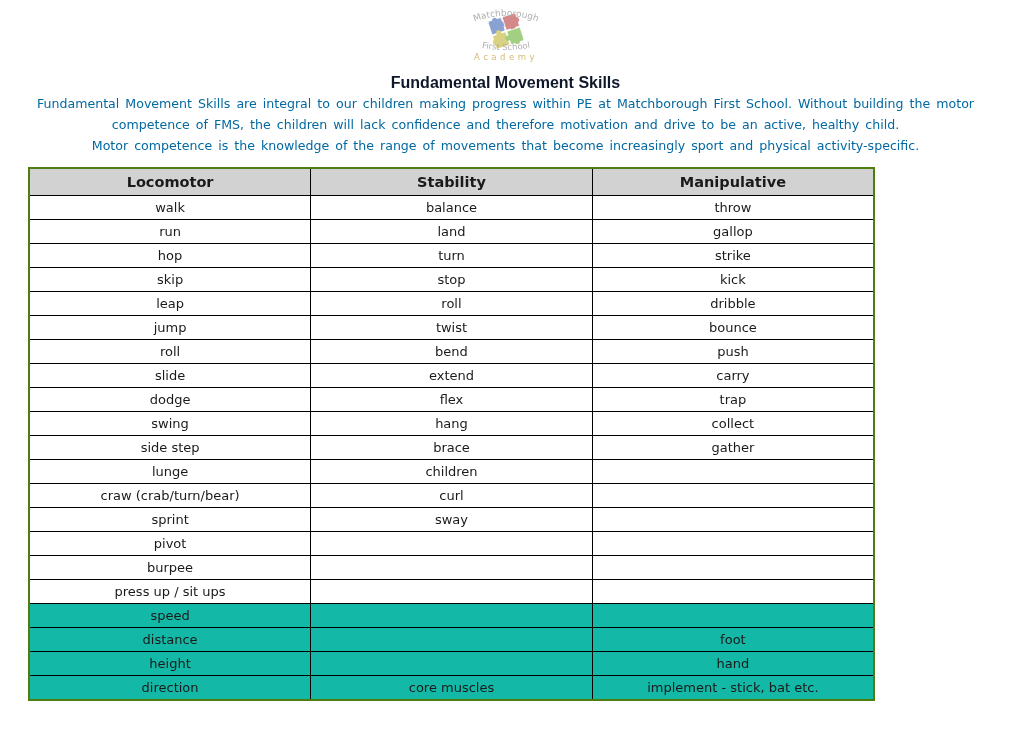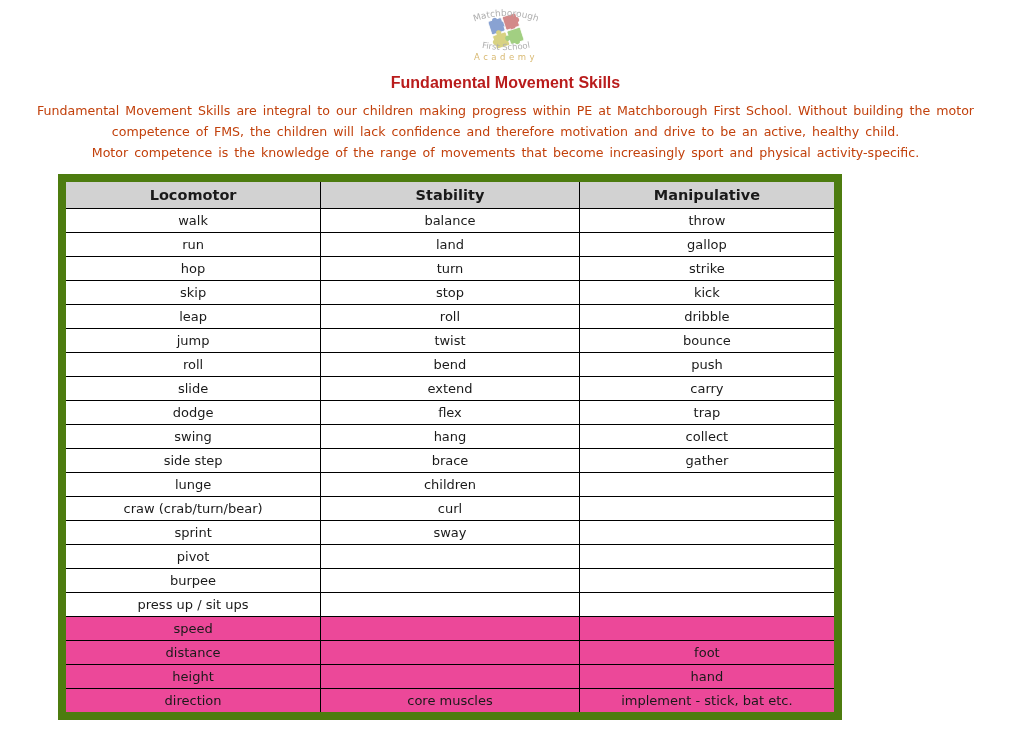--- a/index.html
+++ b/index.html
@@ -19,63 +19,63 @@
     padding-top: 3px;
     height: 59px;
   }
   .logo-wrap svg { opacity: 0.8; }
 
   .page-title {
     text-align: center;
     font-family: "Liberation Sans", sans-serif;
     font-weight: bold;
     font-size: 16px;
-    color: #b91c1c;
+    color: #0f172a;
     margin-top: 10px;
     height: 21px;
     line-height: 21px;
   }
 
   .intro {
-    margin-top: 7px;
+    margin-top: 0;
     padding: 0 4px;
     font-size: 12.6px;
     line-height: 21px;
     word-spacing: 2px;
-    color: #c2410c;
+    color: #0369a1;
   }
   .intro-line { text-align: center; white-space: nowrap; }
 
   table.fms {
     border-collapse: collapse;
     table-layout: fixed;
-    width: 784px;
-    margin: 11px 0 0 58px;
-    border: 8px solid #4d7c0f;
+    width: 847px;
+    margin: 11px 0 0 28px;
+    border: 2px solid #4d7c0f;
   }
   table.fms th, table.fms td {
     border: 1px solid #000000;
     text-align: center;
     vertical-align: middle;
     padding: 0 4px;
     overflow: hidden;
     white-space: nowrap;
   }
   table.fms th {
     height: 26px;
     font-size: 14.5px;
     font-weight: 600;
     background: #d2d2d2;
   }
   table.fms td {
     height: 23px;
     font-size: 13px;
     font-weight: 400;
   }
-  table.fms tr.shaded td { background: #ec4899; }
+  table.fms tr.shaded td { background: #14b8a6; }
 </style>
 </head>
 <body>
 
 <div class="page">
 
   <div class="logo-wrap">
     <svg width="122" height="59" viewBox="0 0 122 59">
       <defs>
         <path id="arcTop" d="M 16,24 Q 61,2 106,24"></path>

